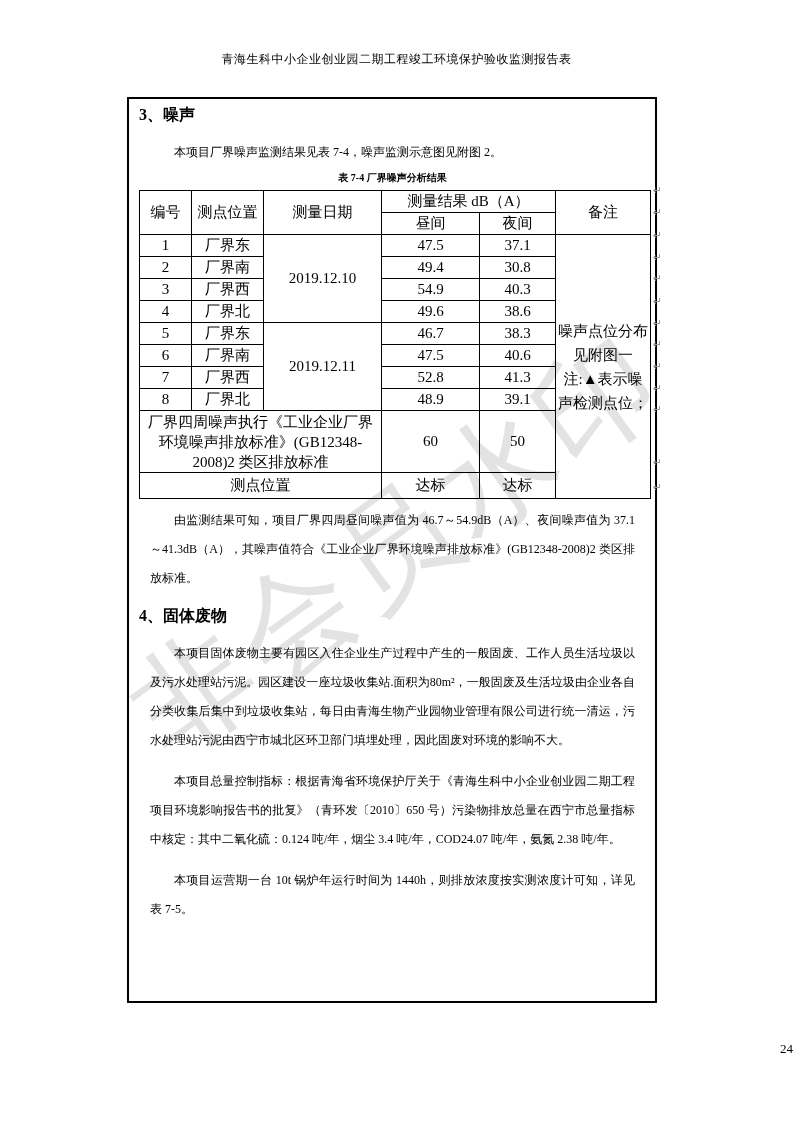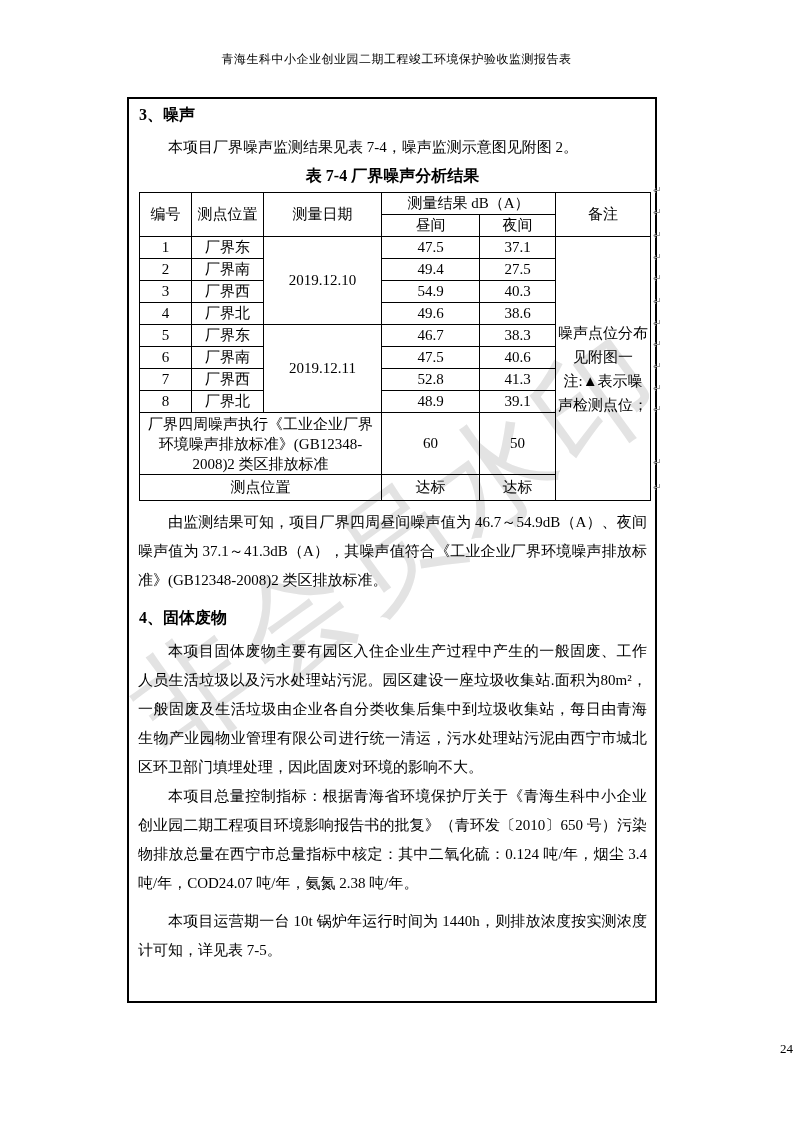--- a/index.html
+++ b/index.html
@@ -22,25 +22,25 @@
     transform:rotate(-36deg);
     z-index:0; white-space:nowrap; user-select:none;
   }
   .content-box {
     position:absolute; left:127px; top:97px; width:530px; height:906px;
     border:2px solid #000; box-sizing:border-box;
     padding:4px 8px 0 9px; z-index:1; overflow:hidden;
   }
   .sec-heading { font-size:16px; font-weight:bold; margin:2px 0 7px 1px; }
   .para {
-    font-size:15px; line-height:29px; text-align:justify;
-    text-indent:2em; margin:0;
+    font-size:12px; line-height:29px; text-align:justify;
+    text-indent:2em; margin:12px;
   }
   .intro { margin-bottom:4px; }
-  .table-title { text-align:center; font-weight:bold; font-size:16px; margin:3px 0 5px 0; }
+  .table-title { text-align:center; font-weight:bold; font-size:10px; margin:3px 0 5px 0; }
   table.noise {
     border-collapse:collapse; table-layout:fixed; width:511px; margin-left:1px;padding-left:38px;
   }
   table.noise th, table.noise td {
     border:1px solid #000; text-align:center; vertical-align:middle;
     padding:0 2px; font-size:15px; font-weight:normal; overflow:hidden;
   }
   tr.h-head { height:22px; }
   tr.h-data { height:22px; }
   tr.h-std  { height:62px; }
@@ -106,21 +106,21 @@
         <td class="num" rowspan="4">2019.12.10</td>
         <td class="num">47.5</td>
         <td class="num">37.1</td>
         <td class="remark-cell" rowspan="10">噪声点位分布见附图一
 注:▲表示噪声检测点位；</td>
       </tr>
       <tr class="h-data">
         <td class="num">2</td>
         <td>厂界南</td>
         <td class="num">49.4</td>
-        <td class="num">27.5</td>
+        <td class="num">30.8</td>
       </tr>
       <tr class="h-data">
         <td class="num">3</td>
         <td>厂界西</td>
         <td class="num">54.9</td>
         <td class="num">40.3</td>
       </tr>
       <tr class="h-data">
         <td class="num">4</td>
         <td>厂界北</td>

